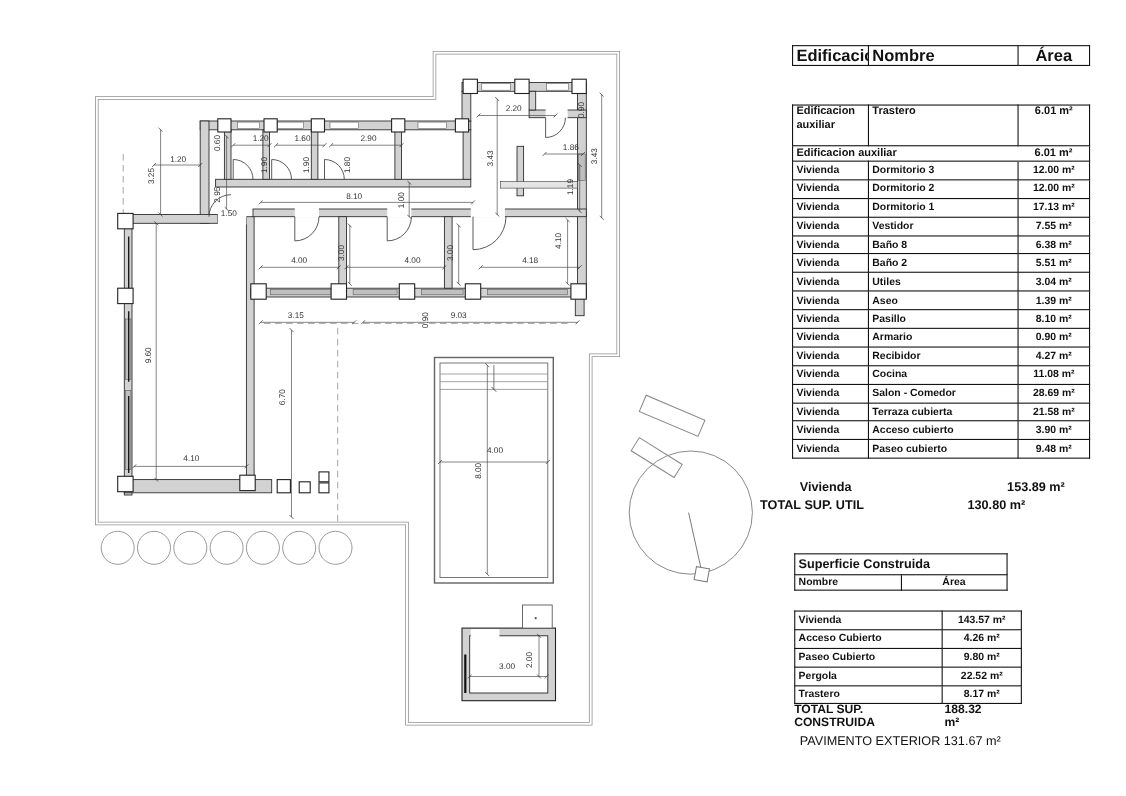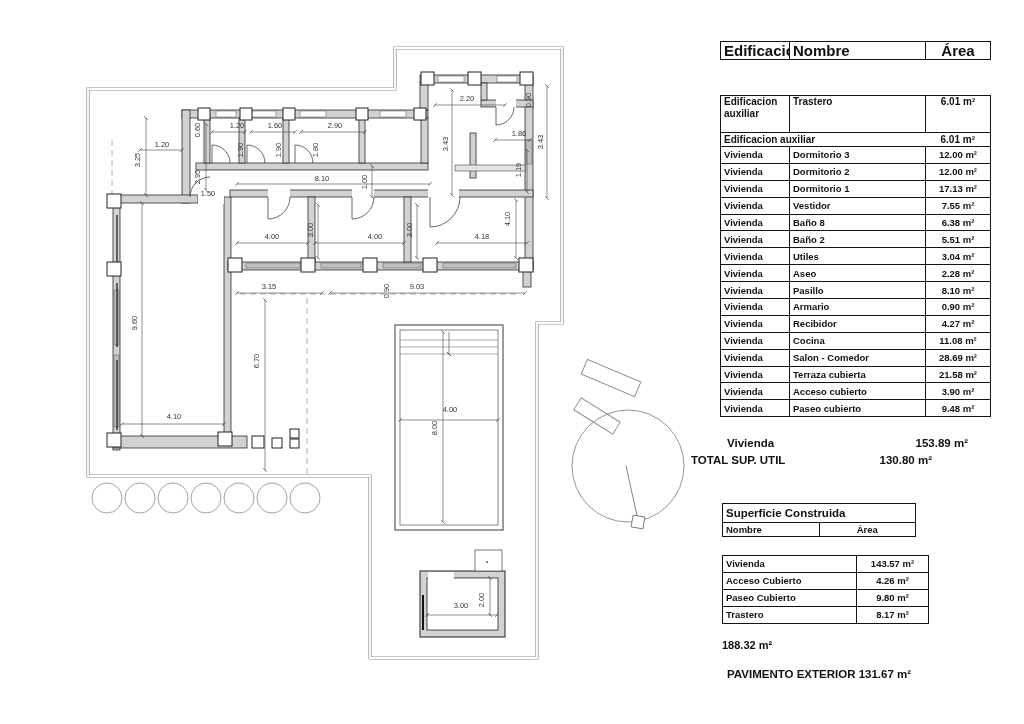--- a/index.html
+++ b/index.html
@@ -297,21 +297,21 @@
             <td class="c3">5.51 m²</td>
           </tr>
           <tr>
             <td class="c1">Vivienda</td>
             <td class="c2">Utiles</td>
             <td class="c3">3.04 m²</td>
           </tr>
           <tr>
             <td class="c1">Vivienda</td>
             <td class="c2">Aseo</td>
-            <td class="c3">2.28 m²</td>
+            <td class="c3">1.39 m²</td>
           </tr>
           <tr>
             <td class="c1">Vivienda</td>
             <td class="c2">Pasillo</td>
             <td class="c3">8.10 m²</td>
           </tr>
           <tr>
             <td class="c1">Vivienda</td>
             <td class="c2">Armario</td>
             <td class="c3">0.90 m²</td>
@@ -382,25 +382,30 @@
           </tr>
           <tr>
             <td class="c1b">Acceso Cubierto</td>
             <td class="c2b">4.26 m²</td>
           </tr>
           <tr>
             <td class="c1b">Paseo Cubierto</td>
             <td class="c2b">9.80 m²</td>
           </tr>
           <tr>
+            <td class="c1b">Pergola</td>
+            <td class="c2b">22.52 m²</td>
+          </tr>
+          <tr>
             <td class="c1b">Trastero</td>
             <td class="c2b">8.17 m²</td>
           </tr>
         </tbody>
       </table>
   </div>
 
   <div class="abs freeline" style="left:722px;top:639px;width:186px;font-size:11px">
+    <span>TOTAL SUP. CONSTRUIDA</span>
     <span>188.32 m²</span>
   </div>
-  <div class="abs" style="left:727px;top:668px;font-weight:bold;font-size:11.5px;color:#111">PAVIMENTO EXTERIOR 131.67 m²</div>
+  <div class="abs" style="left:727px;top:668px;font-weight:normal;font-size:11.5px;color:#111">PAVIMENTO EXTERIOR 131.67 m²</div>
 
 </div>
 
 </body></html>

